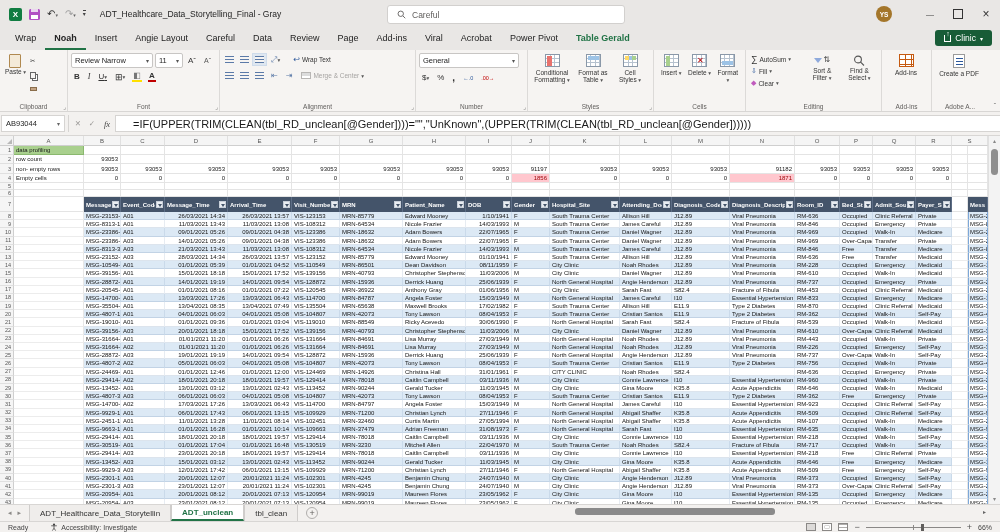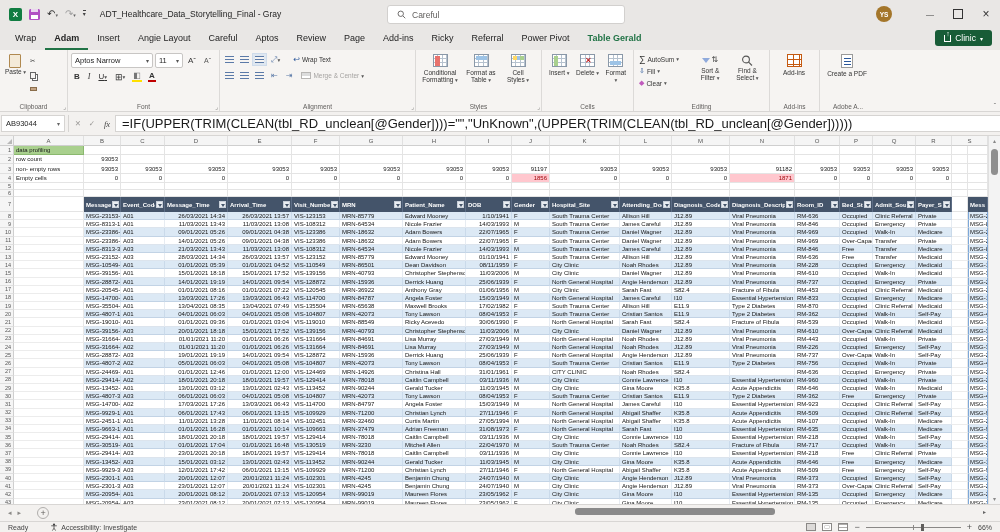--- a/index.html
+++ b/index.html
@@ -102,21 +102,21 @@
 
   
   #formulabar{position:absolute;left:0;top:112px;width:1000px;height:24px;background:#f3f1ef;border-bottom:1px solid #d8d6d4;display:flex;align-items:center;}
   .namebox{width:64px;height:17px;background:#fff;border:1px solid #d6d4d2;margin-left:1px;display:flex;align-items:center;justify-content:space-between;padding:0 4px;font-size:7.5px;}
   .nb-dd::after{content:"▾";font-size:6px;color:#666;}
   .fb-sep{width:4px;height:17px;border-right:1px solid #d6d4d2;margin-right:2px;}
   .fb-ic{width:14px;text-align:center;font-size:7.5px;color:#9a9896;}
   .fb-x::before{content:"✕";}
   .fb-ok::before{content:"✓";}
   .fb-fx{font-style:italic;font-family:"Liberation Serif",serif;color:#444;font-size:8.5px;width:16px;text-align:center;}
-  .fml{flex:1;height:17px;background:#fff;border:1px solid #d6d4d2;border-right:none;display:flex;align-items:center;padding-left:6px;font-size:13px;color:#1a1a1a;white-space:nowrap;overflow:hidden;}
+  .fml{flex:1;height:17px;background:#fff;border:1px solid #d6d4d2;border-right:none;display:flex;align-items:center;padding-left:17px;font-size:11px;color:#1a1a1a;white-space:nowrap;overflow:hidden;}
 
   
   #sheet{position:absolute;left:0;top:136px;width:1000px;height:368px;background:#fff;overflow:hidden;}
   .srow{display:grid;grid-template-columns:14px 70px 37px 44px 63px 64px 48px 63px 63px 46px 38px 70px 52px 58px 65px 45px 33px 43px 36px 16px 20px;width:988px;}
   .r-letters{height:10px;}
   .r-p1{height:9px;}.r-p2{height:9px;}.r-p3{height:10px;}.r-p4{height:9px;}.r-p5{height:7px;}.r-p6{height:7px;}
   .r-head{height:15px;}
   .drow{height:8.2px;}
   .lcell{background:#f5f5f5;border-right:1px solid #e0e0e0;border-bottom:1px solid #cfcfcf;font-size:6px;color:#555;text-align:center;line-height:10px;overflow:hidden;}
   .corner{background:#f3f3f3;border-right:1px solid #cfcfcf;border-bottom:1px solid #cfcfcf;position:relative;}
@@ -194,30 +194,30 @@
     <span class="avatar">YS</span>
     <span class="winbtn wb-min"></span>
     <span class="winbtn wb-restore"></span>
     <span class="winbtn wb-close"></span>
   </div>
 </div>
 
 <div id="ribbontabs">
   <div style="display:flex">
       <div class="rtab">Wrap</div>
-      <div class="rtab active">Adam</div>
+      <div class="rtab active">Noah</div>
       <div class="rtab">Insert</div>
       <div class="rtab">Angie Layout</div>
       <div class="rtab">Careful</div>
-      <div class="rtab">Aptos</div>
+      <div class="rtab">Data</div>
       <div class="rtab">Review</div>
       <div class="rtab">Page</div>
       <div class="rtab">Add-ins</div>
-      <div class="rtab">Ricky</div>
-      <div class="rtab">Referral</div>
+      <div class="rtab">Viral</div>
+      <div class="rtab">Acrobat</div>
       <div class="rtab">Power Pivot</div>
       <div class="rtab ctx">Table Gerald</div>
     </div>
   <div class="share-btn">
     <span class="share-ic"></span>
     <span>Clinic</span>
     <span class="share-dd"></span>
   </div>
 </div>
 
@@ -240,21 +240,21 @@
           </span>
       </div>
     </div>
     <span class="grp-label">Clipboard</span>
     <span class="dlg"></span>
   </div>
 
   <div class="grp" style="width:152px">
     <div class="fontrow">
       <span class="inputbox" style="width:82px">
-          <span>Aptos Narrow</span>
+          <span>Review Narrow</span>
           <span class="ddx"></span>
         </span>
       <span class="inputbox" style="width:28px">
           <span>11</span>
           <span class="ddx"></span>
         </span>
       <span class="fbtn fup"></span>
       <span class="fbtn fdn"></span>
     </div>
     <div class="fontrow" style="margin-top:2px">
@@ -288,20 +288,35 @@
       <span class="fbtn ind2"></span>
       <span class="sbtn gray dd" style="margin-left:2px">
           <span class="mrg-ic"></span>
           <span>Merge &amp; Center</span>
         </span>
     </div>
     <span class="grp-label">Alignment</span>
     <span class="dlg"></span>
   </div>
 
+  <div class="grp" style="width:112px">
+    <span class="inputbox" style="width:100px">
+        <span>General</span>
+        <span class="ddx"></span>
+      </span>
+    <div class="fontrow" style="margin-top:3px">
+      <span class="fbtn cur dd"></span>
+      <span class="fbtn pct"></span>
+      <span class="fbtn com"></span>
+      <span class="fbtn dec1"></span>
+      <span class="fbtn dec2"></span>
+    </div>
+    <span class="grp-label">Number</span>
+    <span class="dlg"></span>
+  </div>
 
   <div class="grp" style="width:126px">
     <div style="display:flex">
       <div class="bb" style="width:42px">
           <span class="bi cf"></span>
           <span class="lbl dd">Conditional Formatting</span>
         </div>
       <div class="bb" style="width:40px">
           <span class="bi fat"></span>
           <span class="lbl dd">Format as Table</span>
@@ -1469,20 +1484,25 @@
     <span class="vthumb"></span>
     <span class="vsb-dn"></span>
   </div>
 </div>
 
 <div id="sheettabs">
   <div class="tabnav">
     <span class="nav-l"></span>
     <span class="nav-r"></span>
   </div>
+  <div style="display:flex">
+      <div class="stab">ADT_Healthcare_Data_Storytellin</div>
+      <div class="stab active">ADT_unclean</div>
+      <div class="stab">tbl_clean</div>
+    </div>
   <span class="addsheet"></span>
 </div>
 <span class="hthumb"></span>
 <span class="hsb-r"></span>
 
 <div id="statusbar">
   <span class="sb-ready">Ready</span>
   <span class="sb-acc">
     <svg width="8" height="8" viewBox="0 0 10 10">
         <circle cx="5" cy="2" r="1.4" fill="#444"></circle>

